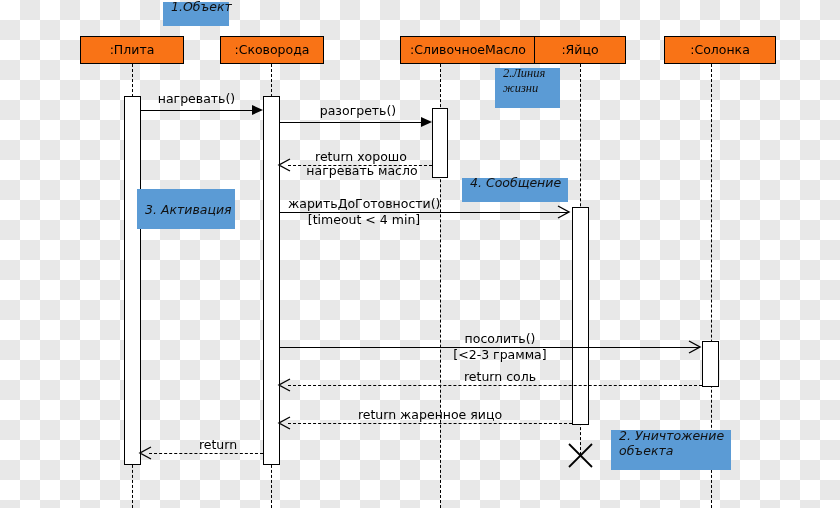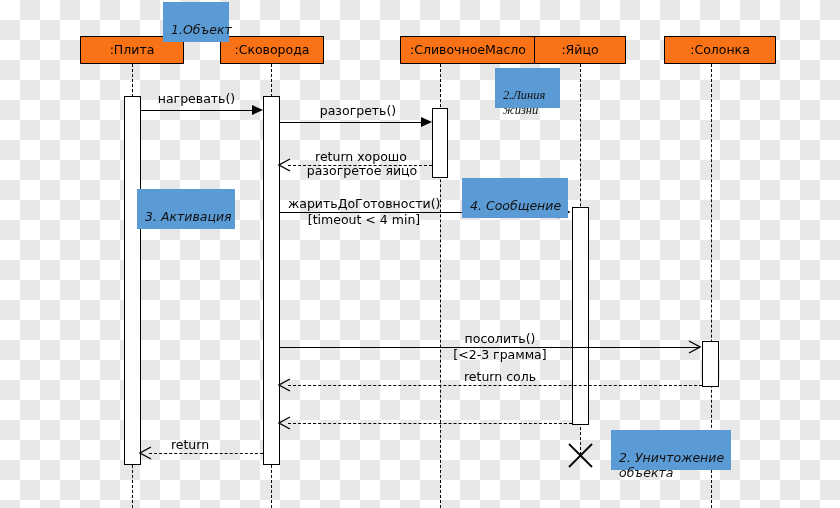--- a/index.html
+++ b/index.html
@@ -93,24 +93,24 @@
   }
   
   .callout {
     position: absolute;
     box-sizing: border-box;
     background: #5b9bd5;
     color: #111111;
     font-style: italic;
     font-size: 12.5px;
     line-height: 15px;
-    padding: 20px 8px;
+    padding: 12px 8px;
     display: flex;
     flex-direction: column;
-    justify-content: flex-start;
+    justify-content: flex-end;
     white-space: nowrap;
   }
   .callout-tail {
     position: absolute;
     width: 0; height: 0;
   }
   
   .destroy-x {
     position: absolute;
   }
@@ -157,21 +157,21 @@
 
     <div class="msg-line" style="left:280px; top:122px; width:141px;"></div>
     <div class="head-solid-r" style="left:421px; top:117px;"></div>
     <div class="msg-label" style="left:288px; top:104px; width:140px;">разогреть()</div>
 
     <div class="msg-line dashed" style="left:288px; top:165px; width:144px;"></div>
     <svg class="head-open" style="left:276px; top:157px;" width="16" height="16">
       <polyline points="14,2 3,8 14,14" fill="none" stroke="#000000" stroke-width="1.4"></polyline>
     </svg>
     <div class="msg-label" style="left:295px; top:150px; width:132px;">return хорошо</div>
-    <div class="msg-label" style="left:292px; top:164px; width:140px;">разогретое яицо</div>
+    <div class="msg-label" style="left:292px; top:164px; width:140px;">нагревать масло</div>
 
     <div class="msg-line" style="left:280px; top:212px; width:288px;"></div>
     <svg class="head-open" style="left:556px; top:204px;" width="16" height="16">
       <polyline points="2,2 13,8 2,14" fill="none" stroke="#000000" stroke-width="1.4"></polyline>
     </svg>
     <div class="msg-label" style="left:288px; top:197px; width:152px;">жаритьДоГотовности()</div>
     <div class="msg-label" style="left:288px; top:213px; width:152px;">[timeout &lt; 4 min]</div>
 
     <div class="msg-line" style="left:280px; top:347px; width:419px;"></div>
     <svg class="head-open" style="left:687px; top:339px;" width="16" height="16">
@@ -183,26 +183,27 @@
     <div class="msg-line dashed" style="left:288px; top:385px; width:414px;"></div>
     <svg class="head-open" style="left:276px; top:377px;" width="16" height="16">
       <polyline points="14,2 3,8 14,14" fill="none" stroke="#000000" stroke-width="1.4"></polyline>
     </svg>
     <div class="msg-label" style="left:430px; top:370px; width:140px;">return соль</div>
 
     <div class="msg-line dashed" style="left:288px; top:423px; width:284px;"></div>
     <svg class="head-open" style="left:276px; top:415px;" width="16" height="16">
       <polyline points="14,2 3,8 14,14" fill="none" stroke="#000000" stroke-width="1.4"></polyline>
     </svg>
+    <div class="msg-label" style="left:340px; top:408px; width:180px;">return жаренное яицо</div>
 
     <div class="msg-line dashed" style="left:149px; top:453px; width:114px;"></div>
     <svg class="head-open" style="left:137px; top:445px;" width="16" height="16">
       <polyline points="14,2 3,8 14,14" fill="none" stroke="#000000" stroke-width="1.4"></polyline>
     </svg>
-    <div class="msg-label" style="left:140px; top:438px; width:100px;">return</div>
+    <div class="msg-label" style="left:168px; top:438px; width:100px;">return</div>
 
     <svg class="destroy-x" style="left:566px; top:441px;" width="29" height="29">
       <line x1="3" y1="3" x2="26" y2="26" stroke="#000000" stroke-width="1.8"></line>
       <line x1="26" y1="3" x2="3" y2="26" stroke="#000000" stroke-width="1.8"></line>
     </svg>
 
     <div class="callout" style="left:163px; top:2px; width:66px; height:24px;">
       <span>1.Объект</span>
     </div>
     <svg class="callout-tail" style="left:152px; top:24px;" width="28" height="24">

